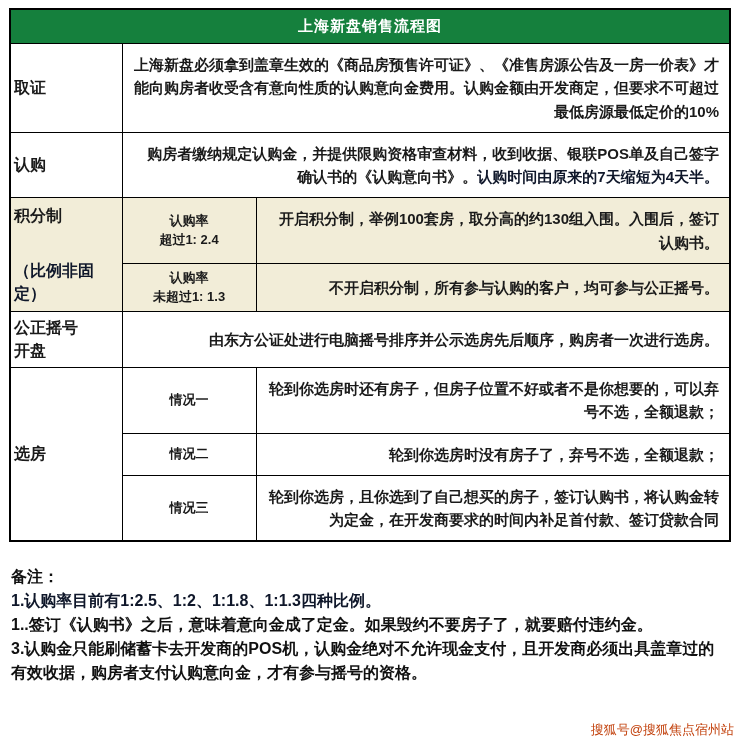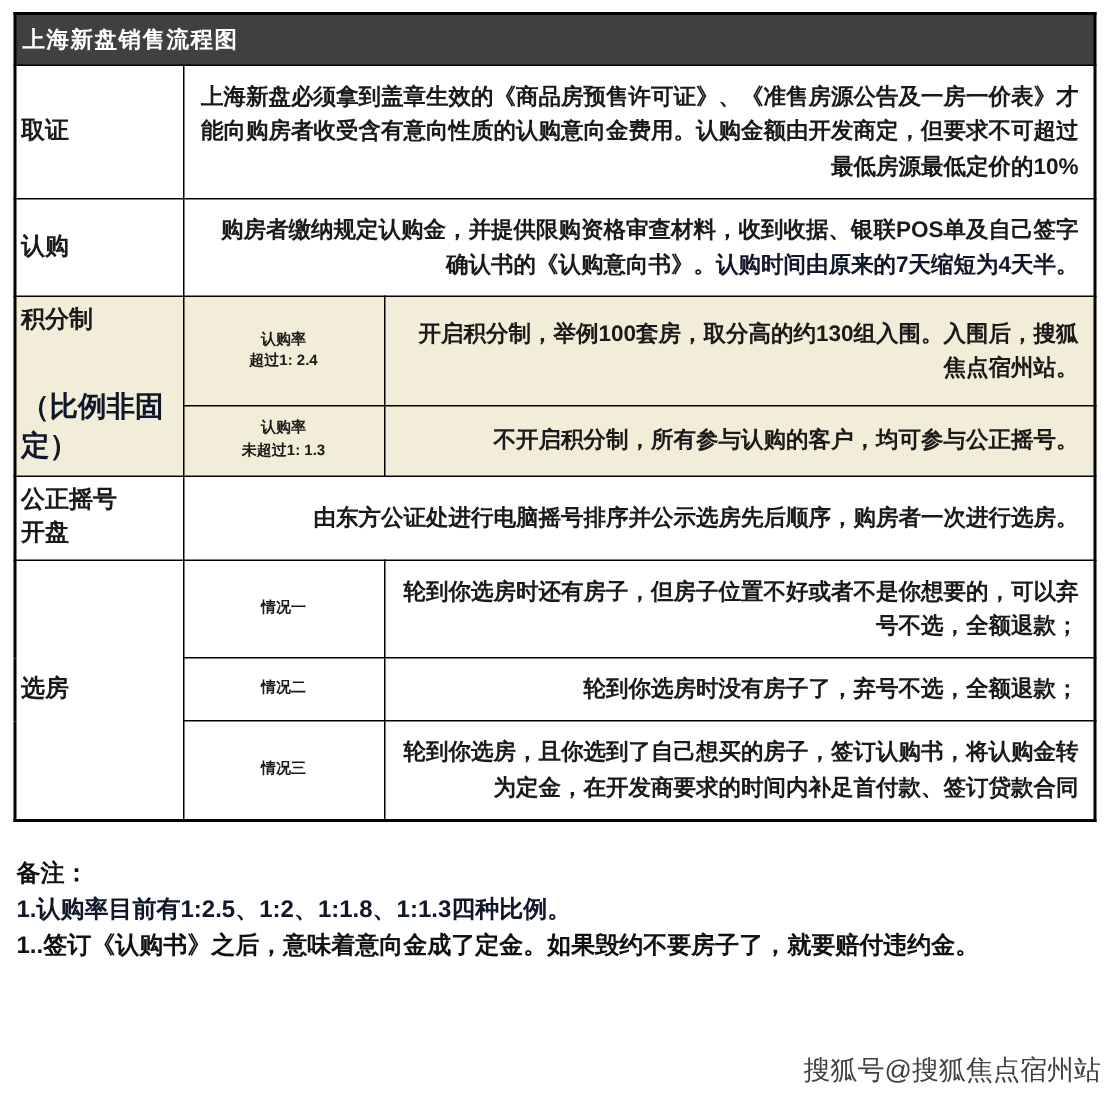--- a/index.html
+++ b/index.html
@@ -19,39 +19,40 @@
   }
   col.c1 { width: 112px; }
   col.c2 { width: 134px; }
   td {
     border: 1.5px solid #000;
     font-weight: bold;
     color: #1a1a1a;
     vertical-align: middle;
   }
   td.title-cell {
-    background: #404040;
+    background: #15803d;
     color: #ffffff;
+    text-align: center;
     font-size: 15px;
     padding: 7px 4px;
     letter-spacing: 1px;
   }
   td.label-cell { font-size: 16px; padding: 5px 3px; line-height: 1.4; }
-  td.sub-cell   { text-align: center; font-size: 10px; padding: 5px 3px; line-height: 1.45; }
+  td.sub-cell   { text-align: center; font-size: 13px; padding: 5px 3px; line-height: 1.45; }
   td.content-cell { font-size: 15px; padding: 9px 10px; line-height: 1.55; text-align: right; }
   tr.beige td { background: #f2edd8; }
   .red { color: #0f172a; }
-  .small { font-size: 19px; margin-top: 33px; }
+  .small { font-size: 16px; margin-top: 33px; }
   .block { display: block; }
   .notes { padding: 23px 2px 0 2px; font-weight: bold; font-size: 16px; line-height: 1.5; color: #111; }
   .watermark {
     position: absolute;
-    right: 6px; bottom: 17px;
-    color: #404040;
-    font-size: 18px;
+    right: 6px; bottom: 3px;
+    color: #c2410c;
+    font-size: 13px;
     font-weight: normal;
   }
 </style>
 </head>
 <body>
 
 <div class="page">
 
   <table class="process-table">
     <colgroup>
@@ -79,21 +80,21 @@
 
     <tr class="beige">
       <td class="label-cell" rowspan="2">
         <span class="block">积分制</span>
         <span class="block red small">（比例非固定）</span>
       </td>
       <td class="sub-cell">
         <span class="block">认购率</span>
         <span class="block">超过1: 2.4</span>
       </td>
-      <td class="content-cell">开启积分制，举例100套房，取分高的约130组入围。入围后，搜狐焦点宿州站。</td>
+      <td class="content-cell">开启积分制，举例100套房，取分高的约130组入围。入围后，签订认购书。</td>
     </tr>
 
     <tr class="beige">
       <td class="sub-cell">
         <span class="block">认购率</span>
         <span class="block">未超过1: 1.3</span>
       </td>
       <td class="content-cell">不开启积分制，所有参与认购的客户，均可参与公正摇号。</td>
     </tr>
 
@@ -120,17 +121,18 @@
       <td class="sub-cell">情况三</td>
       <td class="content-cell">轮到你选房，且你选到了自己想买的房子，签订认购书，将认购金转为定金，在开发商要求的时间内补足首付款、签订贷款合同</td>
     </tr>
   </tbody>
     </table>
 
   <div class="notes">
     <div>备注：</div>
     <div class="red">1.认购率目前有1:2.5、1:2、1:1.8、1:1.3四种比例。</div>
     <div>1..签订《认购书》之后，意味着意向金成了定金。如果毁约不要房子了，就要赔付违约金。</div>
+    <div>3.认购金只能刷储蓄卡去开发商的POS机，认购金绝对不允许现金支付，且开发商必须出具盖章过的有效收据，购房者支付认购意向金，才有参与摇号的资格。</div>
   </div>
 
 </div>
 
 <div class="watermark">搜狐号@搜狐焦点宿州站</div>
 
 </body></html>

